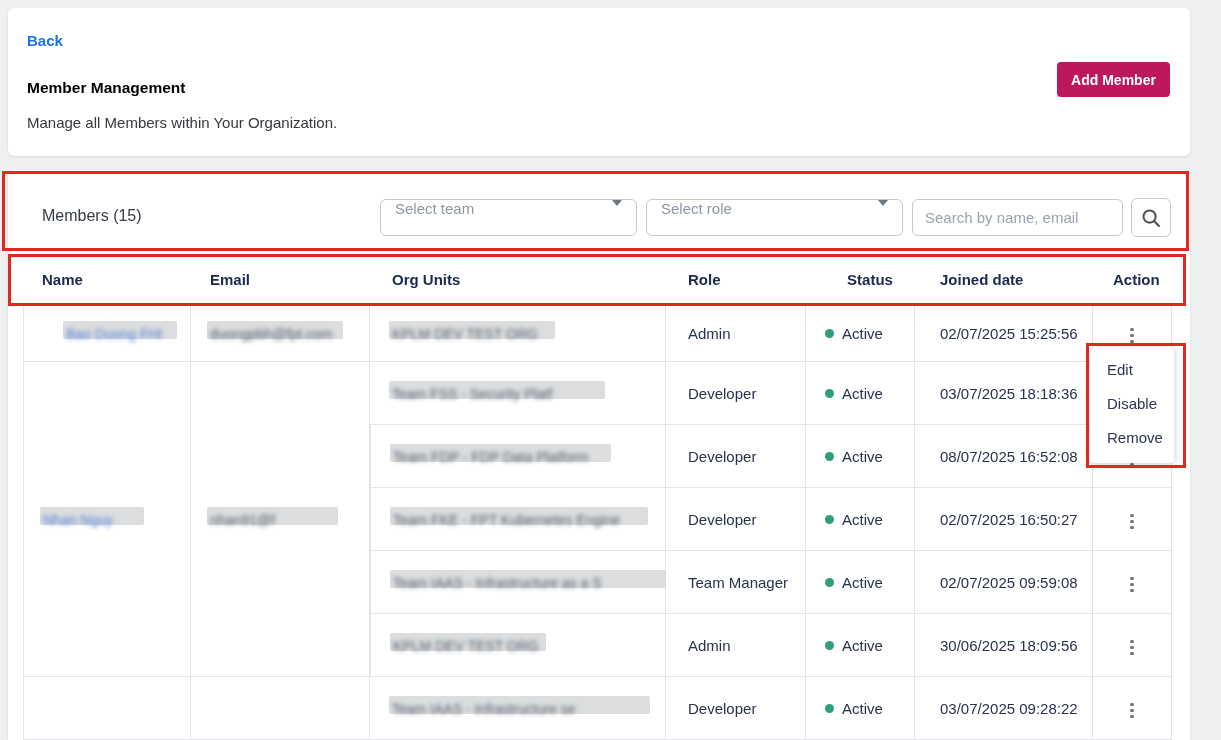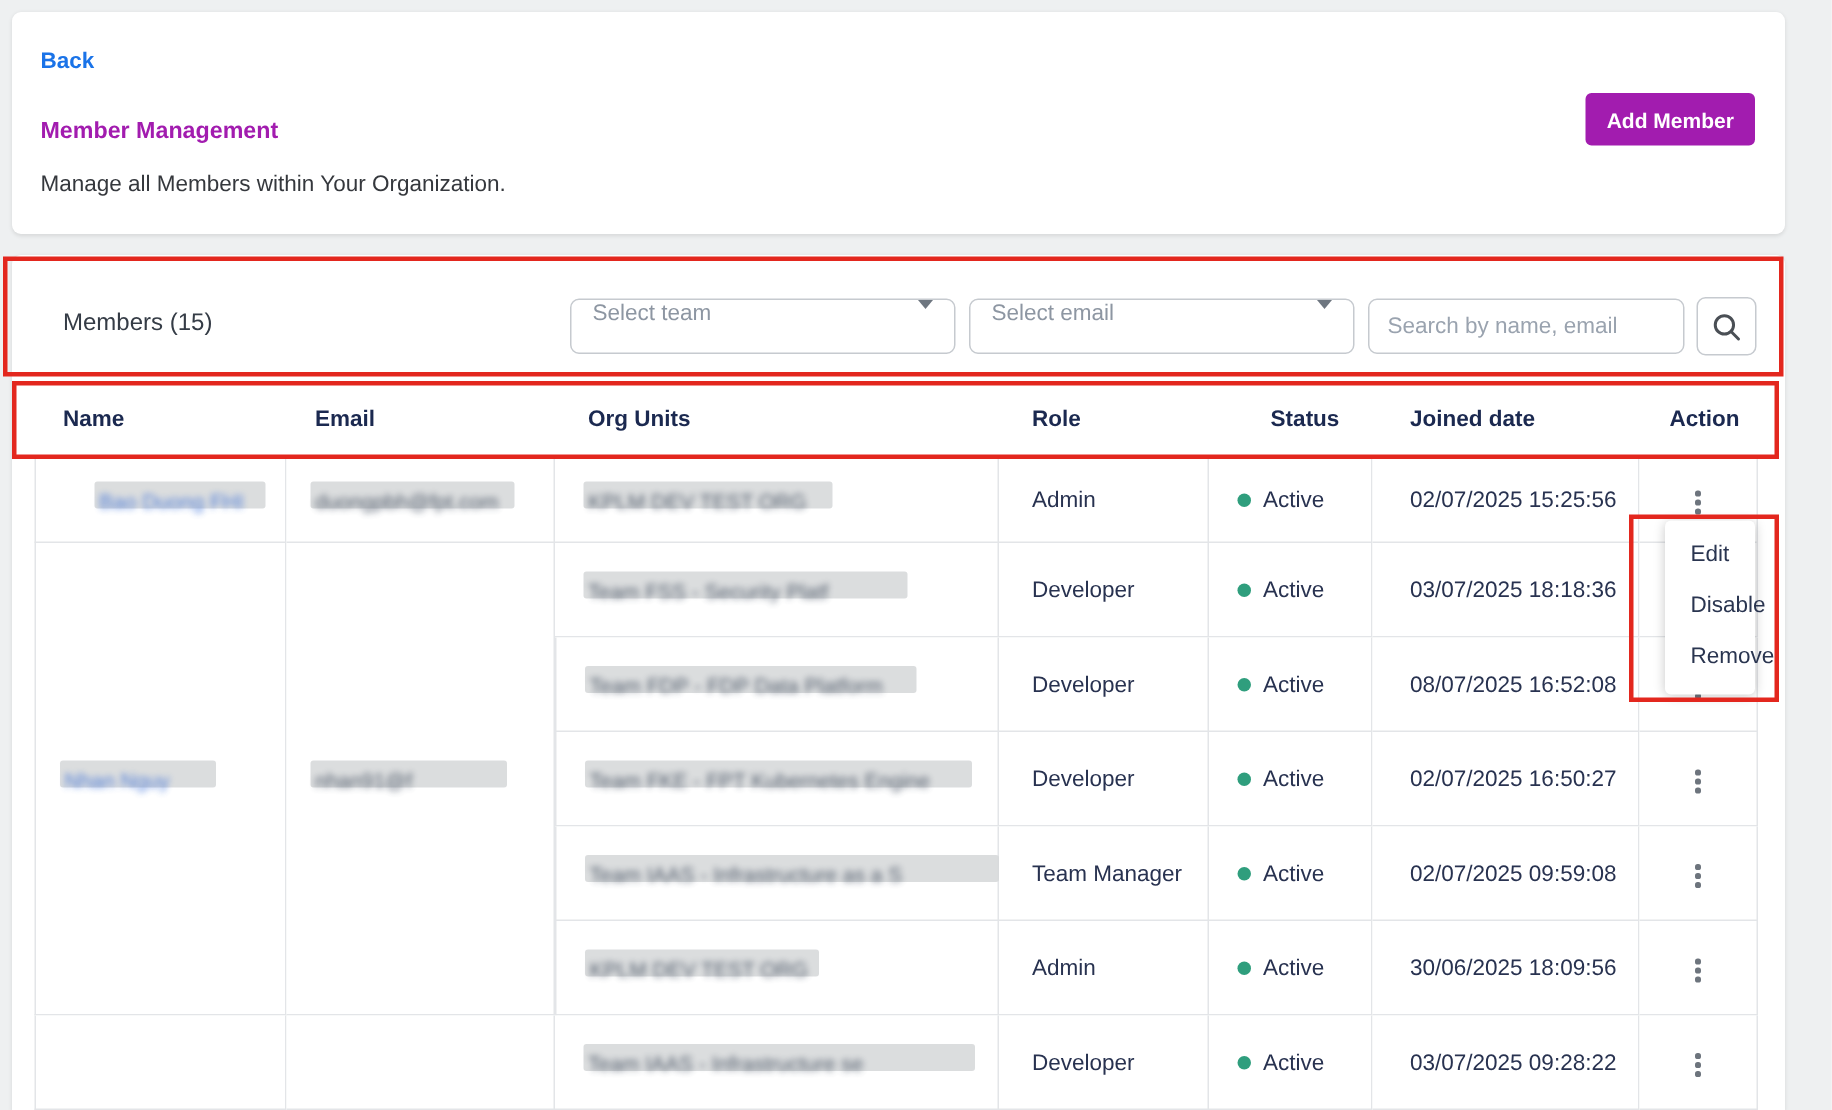--- a/index.html
+++ b/index.html
@@ -5,23 +5,23 @@
   * { margin:0; padding:0; box-sizing:border-box; }
   body { font-family:"Liberation Sans", sans-serif; background:#e9ebec; }
   #page { position:relative; width:1221px; height:740px; background:#eef0f1; overflow:hidden; }
 
   .card { position:absolute; background:#fff; box-shadow:0 1px 3px rgba(0,0,0,.10); }
   #top-card { left:8px; top:8px; width:1182px; height:148px; border-radius:6px; }
   #main-card { left:8px; top:170px; width:1182px; height:570px; border-radius:6px 6px 0 0; }
 
   
   .back-link { position:absolute; left:19px; top:24px; color:#1a73e8; font-size:15px; font-weight:700; cursor:pointer; }
-  .page-title { position:absolute; left:19px; top:71px; color:#a21caf; font-size:15.5px; font-weight:700; }
+  .page-title { position:absolute; left:19px; top:71px; color:#000000; font-size:15.5px; font-weight:700; }
   .page-subtitle { position:absolute; left:19px; top:106px; color:#35383d; font-size:15px; }
-  .add-btn { position:absolute; left:1049px; top:54px; width:113px; height:35px; background:#a21caf; color:#fff;
+  .add-btn { position:absolute; left:1049px; top:54px; width:113px; height:35px; background:#be185d; color:#fff;
              font-size:14px; font-weight:700; border:none; border-radius:4px; cursor:pointer; font-family:inherit; }
 
   
   .members-count { position:absolute; left:34px; top:37px; color:#353c46; font-size:16px; }
   .select-box { position:absolute; top:29px; width:257px; height:37px; border:1px solid #c6cacf; border-radius:6px;
                 display:flex; align-items:flex-start; justify-content:space-between; padding:0 14px; cursor:pointer; background:#fff; }
   #team-select { left:372px; }
   #role-select { left:638px; }
   .select-placeholder { color:#8d96a2; font-size:15px; }
   .chevron { width:0; height:0; border-left:5px solid transparent; border-right:5px solid transparent; border-top:6px solid #6e7680; }
@@ -56,22 +56,22 @@
 
   
   .redact { position:relative; display:inline-block; height:20px; white-space:nowrap; overflow:visible; vertical-align:middle; }
   .redact .peek { display:block; font-size:14px; filter:blur(2px); opacity:.85; transform:translateY(3px); overflow:hidden; height:18px; }
   .redact::before { content:""; position:absolute; left:-3px; right:-3px; top:-2px; bottom:4px; background:#d6d8da; border-radius:2px; opacity:.88; }
   .peek-blue { color:#3a6fd8; }
   .peek-dark { color:#3e4a5c; }
   .name-indent { margin-left:23px; }
 
   
-  .action-menu { position:absolute; left:1090px; top:347px; width:60px; height:116px; background:#fff; border-radius:4px;
-                 box-shadow:0 1px 8px rgba(0,0,0,.22); z-index:30; padding-top:6px;margin-left:20px; }
+  .action-menu { position:absolute; left:1090px; top:347px; width:84px; height:116px; background:#fff; border-radius:4px;
+                 box-shadow:0 1px 8px rgba(0,0,0,.22); z-index:30; padding-top:6px; }
   .action-menu .menu-item { display:block; height:34px; line-height:34px; padding-left:17px; font-size:15px; color:#2a3550; cursor:pointer; }
 
   
   .annotation { position:absolute; border:3px solid #e3271e; z-index:40; pointer-events:none; }
   #anno-filter { left:2px; top:171px; width:1187px; height:80px; }
   #anno-header { left:8px; top:254px; width:1178px; height:52px; }
   #anno-menu { left:1086px; top:343px; width:100px; height:125px; }
 </style>
 </head>
 <body>
@@ -88,21 +88,21 @@
   <div id="main-card" class="card">
 
     <div class="members-count">Members (15)</div>
 
     <div id="team-select" class="select-box">
       <span class="select-placeholder">Select team</span>
       <span class="chevron"></span>
     </div>
 
     <div id="role-select" class="select-box">
-      <span class="select-placeholder">Select email</span>
+      <span class="select-placeholder">Select role</span>
       <span class="chevron"></span>
     </div>
 
     <input class="search-input" placeholder="Search by name, email" style="">
 
     <button class="search-btn">
       <span style="display:flex;">
         <svg width="20" height="20" viewBox="0 0 20 20" fill="none">
           <circle cx="8.6" cy="8.6" r="6.1" stroke="#4a4f55" stroke-width="2"></circle>
           <line x1="13.2" y1="13.2" x2="18" y2="18" stroke="#4a4f55" stroke-width="2" stroke-linecap="round"></line>

